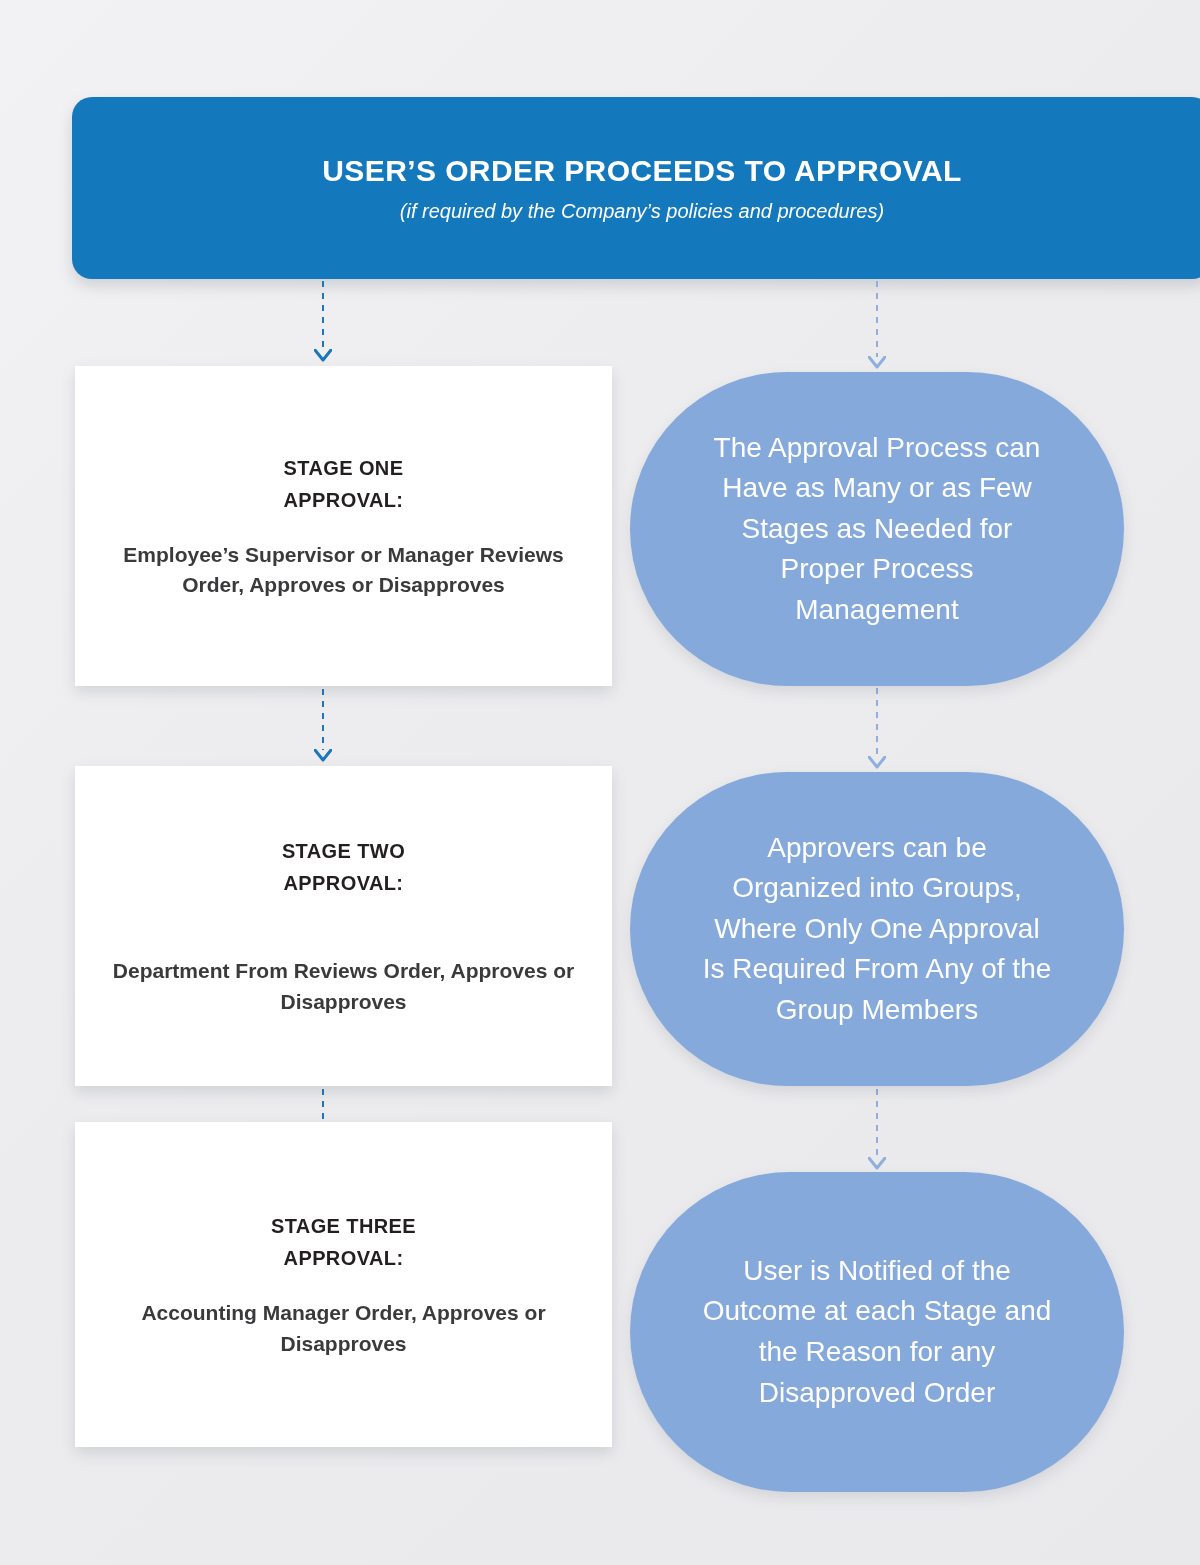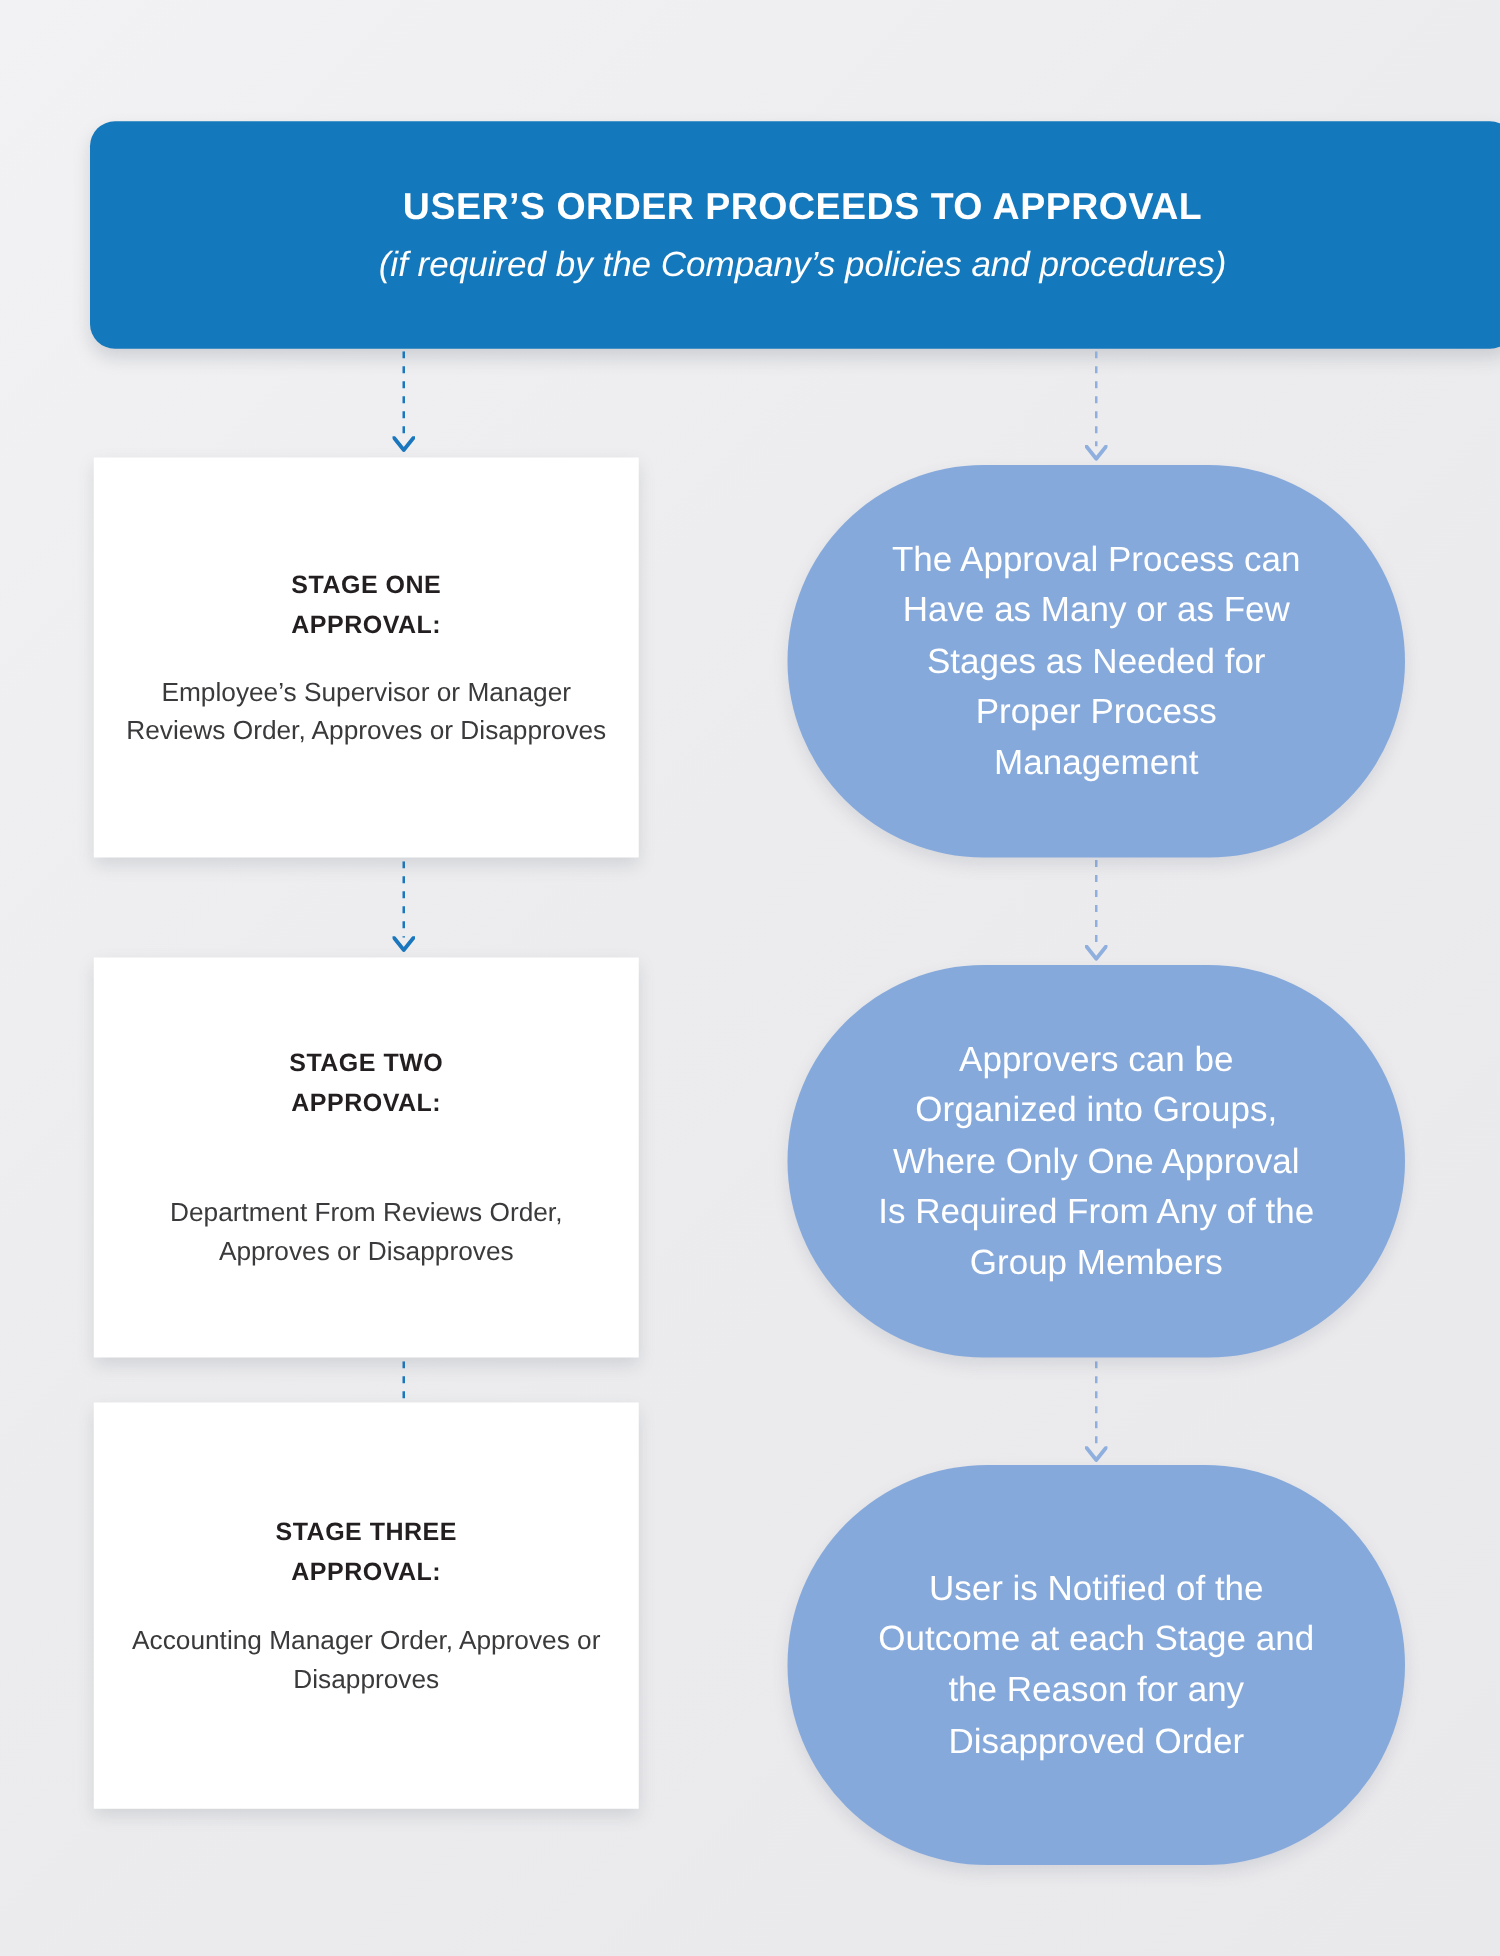--- a/index.html
+++ b/index.html
@@ -39,31 +39,31 @@
   .header-title {
     color: #ffffff;
     font-size: 30px;
     font-weight: bold;
     letter-spacing: 0.4px;
     line-height: 1.2;
     margin-bottom: 10px;
   }
   .header-subtitle {
     color: #ffffff;
-    font-size: 28px;
+    font-size: 20px;
     font-style: italic;
     font-weight: 400;
     line-height: 1.25;
   }
 
   
   .stage-card {
     position: absolute;
     left: 75px;
-    width: 436px;
+    width: 537px;
     background: #ffffff;
     box-shadow: 0 6px 13px rgba(100, 108, 122, 0.20);
     display: flex;
     flex-direction: column;
     align-items: center;
     justify-content: center;
     text-align: center;
     padding: 24px 26px;
   }
   .stage-card.s1 { top: 366px;  height: 320px; }
@@ -75,21 +75,21 @@
     font-size: 20px;
     font-weight: bold;
     letter-spacing: 0.4px;
     line-height: 1.6;
     margin-bottom: 24px;
   }
   .stage-heading .ln { display: block; }
   .stage-body {
     color: #3a3a3c;
     font-size: 21px;
-    font-weight: 400;
+    font-weight: 700;
     line-height: 1.45;
   }
 
   
   .note-oval {
     position: absolute;
     left: 630px;
     width: 494px;
     background: #86a9dc;
     display: flex;

